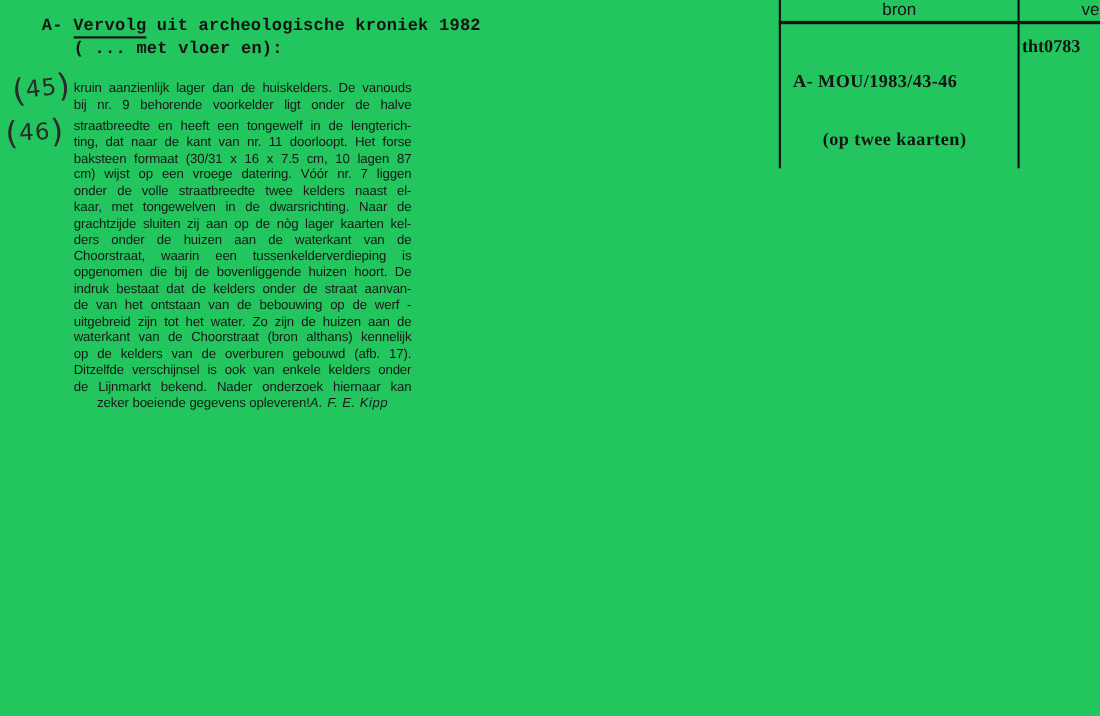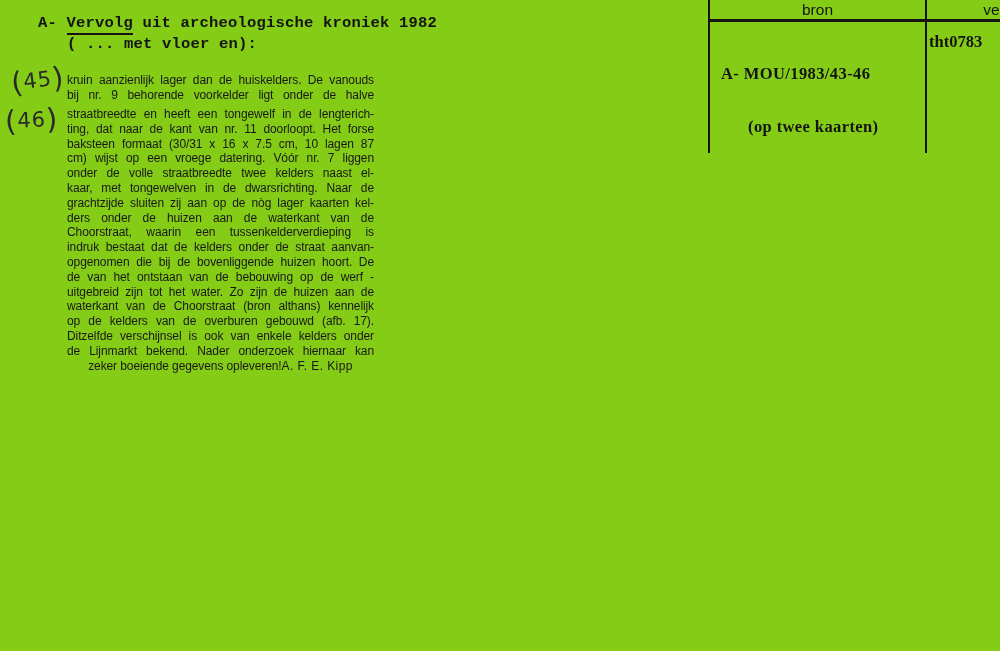--- a/index.html
+++ b/index.html
@@ -1,18 +1,18 @@
 <!DOCTYPE html>
 <html><head>
 <meta charset="utf-8">
 <style>
   html,body { margin:0; padding:0; background:#e8e8e8; }
   .page {
     position:relative; width:1000px; height:651px;
-    background:#84cc16; overflow:hidden;
+    background:#22c55e; overflow:hidden;
     font-family:"Liberation Sans", sans-serif;
     color:#1c1c1c;
   }
   
   .typed-line {
     position:absolute; white-space:pre;
     font-family:"Liberation Mono","DejaVu Sans Mono",monospace;
     font-weight:bold; font-size:15.5px; letter-spacing:0.2px; color:#141414;
   }
   .typed-line1 { left:38px; top:14px; }
@@ -28,21 +28,21 @@
   .note-46 { left:5px; top:103px; transform:rotate(-3deg); }
   
   .clipping {
     position:absolute; left:67px; top:73px; width:307px;
     font-family:"Liberation Sans", sans-serif;
     font-size:12px; line-height:14.8px; letter-spacing:-0.1px; color:#181818;
   }
   .jline { text-align:justify; text-align-last:justify; }
   .clip-block2 { margin-top:4.5px; }
   .clip-lastline { display:flex; justify-content:center; align-items:baseline; }
-  .signature { letter-spacing:0.4px; }
+  .signature { font-style:italic; letter-spacing:0.4px; }
   
   .vline { position:absolute; width:2px; background:#141414; }
   .vline-left { left:708px; top:0; height:153px; }
   .vline-mid { left:925px; top:0; height:153px; }
   .hline { position:absolute; left:708px; top:19px; width:292px; height:3px; background:#141414; }
   .col-header {
     position:absolute; top:1px; text-align:center;
     font-size:15.5px; color:#141414;
   }
   .col-header-bron { left:710px; width:215px; }
@@ -75,22 +75,22 @@
     <div class="clip-block2">
         <div class="jline">straatbreedte en heeft een tongewelf in de lengterich-</div>
         <div class="jline">ting, dat naar de kant van nr. 11 doorloopt. Het forse</div>
         <div class="jline">baksteen formaat (30/31 x 16 x 7.5 cm, 10 lagen 87</div>
         <div class="jline">cm) wijst op een vroege datering. Vóór nr. 7 liggen</div>
         <div class="jline">onder de volle straatbreedte twee kelders naast el-</div>
         <div class="jline">kaar, met tongewelven in de dwarsrichting. Naar de</div>
         <div class="jline">grachtzijde sluiten zij aan op de nòg lager kaarten kel-</div>
         <div class="jline">ders onder de huizen aan de waterkant van de</div>
         <div class="jline">Choorstraat, waarin een tussenkelderverdieping is</div>
+        <div class="jline">opgenomen die bij de bovenliggende huizen hoort. De</div>
         <div class="jline">indruk bestaat dat de kelders onder de straat aanvan-</div>
-        <div class="jline">opgenomen die bij de bovenliggende huizen hoort. De</div>
         <div class="jline">de van het ontstaan van de bebouwing op de werf -</div>
         <div class="jline">uitgebreid zijn tot het water. Zo zijn de huizen aan de</div>
         <div class="jline">waterkant van de Choorstraat (bron althans) kennelijk</div>
         <div class="jline">op de kelders van de overburen gebouwd (afb. 17).</div>
         <div class="jline">Ditzelfde verschijnsel is ook van enkele kelders onder</div>
         <div class="jline">de Lijnmarkt bekend. Nader onderzoek hiernaar kan</div>
       </div>
     <div class="clip-lastline">
       <span>zeker boeiende gegevens opleveren!</span>
       <span class="signature">A. F. E. Kipp</span>

